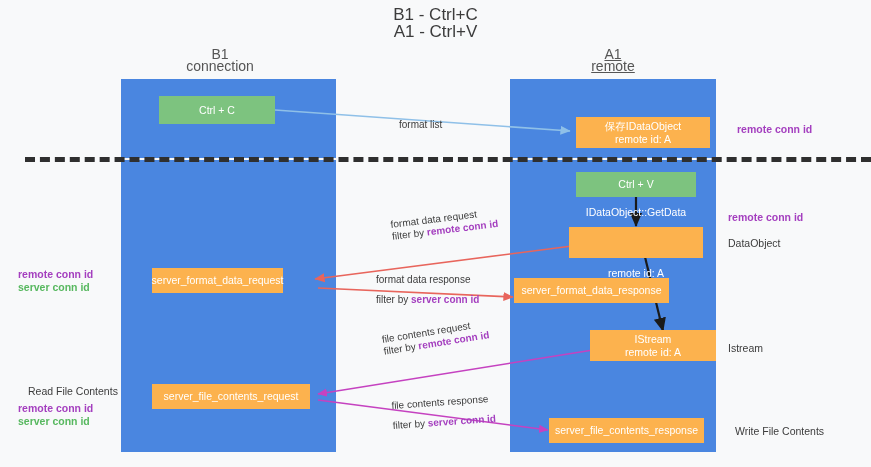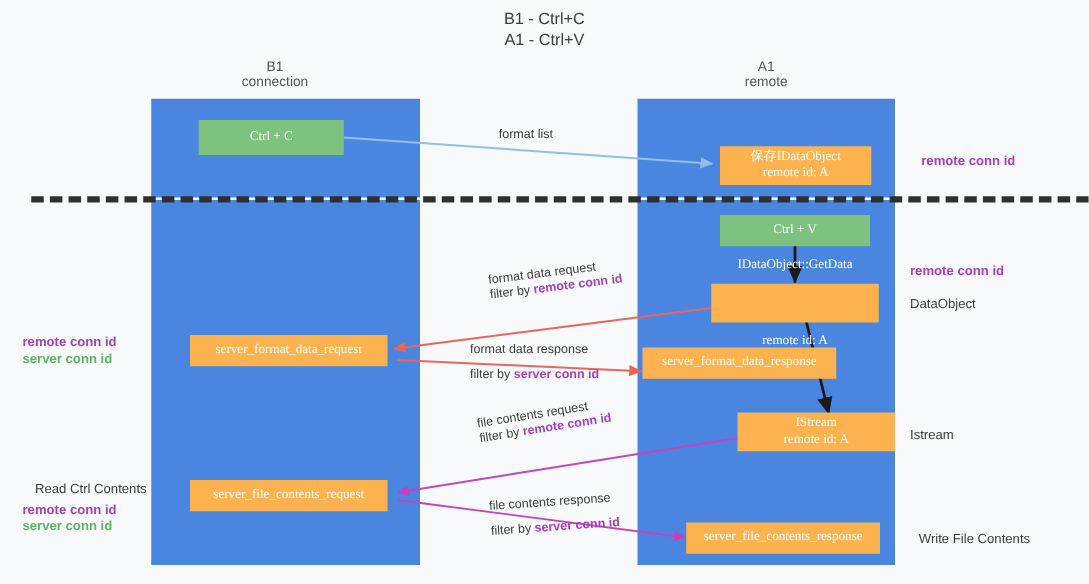--- a/index.html
+++ b/index.html
@@ -11,63 +11,63 @@
     position:relative;
   }
   #stage{position:absolute;left:0;top:0;width:871px;height:467px;}
   svg#wires{position:absolute;left:0;top:0;width:871px;height:467px;pointer-events:none;}
 
   .panel{
     position:absolute;background:#4a86e0;
   }
   .col-head{
     position:absolute;text-align:center;color:#555;
-    font-size:11px;line-height:12px;
+    font-size:14px;line-height:12px;
   }
   .node{
     position:absolute;display:flex;align-items:center;justify-content:center;
     text-align:center;color:#ffffff;font-size:10.5px;line-height:12.5px;
-    box-sizing:border-box;padding:2px 4px;font-family:Liberation Serif, serif;
+    box-sizing:border-box;padding:2px 4px;
   }
   .node.green{background:#7dc37f;}
   .node.orange{background:#fcb24e;}
   .side-label{
     position:absolute;font-size:10.5px;line-height:13px;color:#3c3c3c;
   }
   .side-label.purple{color:#a43fbf;font-weight:bold;}
   .side-label.green{color:#57b85f;font-weight:bold;}
   .edge-label{
     position:absolute;font-size:10px;line-height:12px;color:#3c3c3c;
     white-space:nowrap;
   }
   .edge-label .hl-purple{color:#a43fbf;font-weight:bold;}
   .title{
     position:absolute;left:0;top:6px;width:871px;text-align:center;
-    font-size:13px;line-height:17px;color:#3c3c3c;
+    font-size:17px;line-height:17px;color:#3c3c3c;
   }
   .divider{
     position:absolute;left:25px;top:157px;width:846px;height:0;
     border-top:5px dashed #2f2f2f;
   }
 </style>
 </head>
 <body>
 
 <div id="stage">
 
   <div class="title">
     <div>B1 - Ctrl+C</div>
     <div>A1 - Ctrl+V</div>
   </div>
 
   <div class="col-head" style="left:150px;top:48px;width:140px;">
     <div>B1</div>
     <div>connection</div>
   </div>
-  <div class="col-head" style="left:543px;top:48px;width:140px;">
+  <div class="col-head" style="left:543px;top:48px;width:140px;text-decoration:underline;">
     <div>A1</div>
     <div>remote</div>
   </div>
 
   <div class="panel" style="left:121px;top:79px;width:215px;height:79px;"></div>
   <div class="panel" style="left:121px;top:160px;width:215px;height:292px;"></div>
   <div class="panel" style="left:510px;top:79px;width:206px;height:79px;"></div>
   <div class="panel" style="left:510px;top:160px;width:206px;height:292px;"></div>
 
   <svg id="wires">
@@ -98,56 +98,56 @@
 
     <line x1="593" y1="350" x2="318" y2="394" stroke="#c542c0" stroke-width="1.5" marker-end="url(#ah-magenta)"></line>
 
     <line x1="318" y1="400" x2="548" y2="430" stroke="#c542c0" stroke-width="1.5" marker-end="url(#ah-magenta)"></line>
   </svg>
 
   <div class="node green" style="left:159px;top:96px;width:116px;height:28px;">
     <span>Ctrl + C</span>
   </div>
 
-  <div class="node orange" style="left:576px;top:117px;width:121px;height:31px;flex-direction:column;">
+  <div class="node orange" style="left:576px;top:117px;width:134px;height:31px;flex-direction:column;">
     <span>保存IDataObject</span>
     <span>remote id: A</span>
   </div>
 
   <div class="node green" style="left:576px;top:172px;width:120px;height:25px;">
     <span>Ctrl + V</span>
   </div>
 
   <div class="node orange" style="left:569px;top:227px;width:134px;height:31px;flex-direction:column;gap:48px;">
     <span>IDataObject::GetData</span>
     <span>remote id: A</span>
   </div>
 
-  <div class="node orange" style="left:152px;top:268px;width:158px;height:25px;">
+  <div class="node orange" style="left:152px;top:268px;width:131px;height:25px;">
     <span>server_format_data_request</span>
   </div>
 
   <div class="node orange" style="left:514px;top:278px;width:155px;height:25px;">
     <span>server_format_data_response</span>
   </div>
 
   <div class="node orange" style="left:590px;top:330px;width:126px;height:31px;flex-direction:column;">
     <span>IStream</span>
     <span>remote id: A</span>
   </div>
 
   <div class="node orange" style="left:152px;top:384px;width:158px;height:25px;">
     <span>server_file_contents_request</span>
   </div>
 
   <div class="node orange" style="left:549px;top:418px;width:155px;height:25px;">
     <span>server_file_contents_response</span>
   </div>
 
-  <div class="edge-label" style="left:399px;top:102px;">
+  <div class="edge-label" style="left:399px;top:119px;">
     <span>format list</span>
   </div>
 
   <div class="edge-label" style="left:390px;top:219px;transform:rotate(-7deg);transform-origin:left top;">
     <div>format data request</div>
     <div><span>filter by </span><span class="hl-purple">remote conn id</span></div>
   </div>
 
   <div class="edge-label" style="left:376px;top:274px;">
     <div>format data response</div>
@@ -166,19 +166,19 @@
 
   <div class="side-label purple" style="left:737px;top:123px;">remote conn id</div>
   <div class="side-label purple" style="left:728px;top:211px;">remote conn id</div>
   <div class="side-label" style="left:728px;top:237px;text-align:right;">DataObject</div>
   <div class="side-label" style="left:728px;top:342px;">Istream</div>
   <div class="side-label" style="left:735px;top:425px;">Write File Contents</div>
 
   <div class="side-label purple" style="left:18px;top:268px;">remote conn id</div>
   <div class="side-label green" style="left:18px;top:281px;">server conn id</div>
 
-  <div class="side-label" style="left:28px;top:385px;">Read Ctrl Contents</div>
+  <div class="side-label" style="left:28px;top:385px;">Read File Contents</div>
   <div class="side-label purple" style="left:18px;top:402px;">remote conn id</div>
   <div class="side-label green" style="left:18px;top:415px;">server conn id</div>
 
   <div class="divider"></div>
 
 </div>
 
 </body></html>

